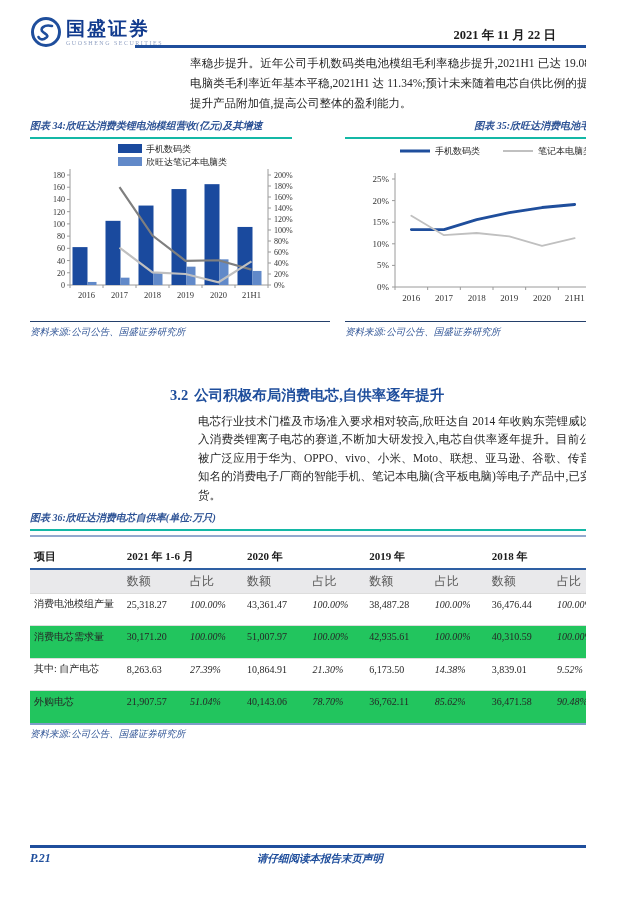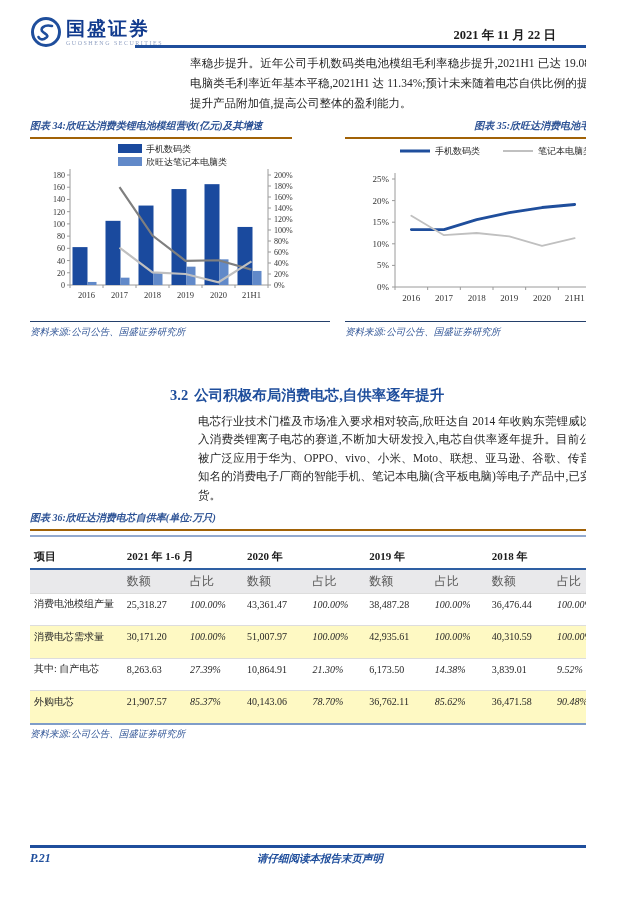--- a/index.html
+++ b/index.html
@@ -11,39 +11,39 @@
   .brand-cn{font-size:19px;font-weight:bold;color:#123B8E;letter-spacing:2px;line-height:1;}
   .brand-en{font-size:6px;color:#93A3C4;letter-spacing:1.5px;margin-top:2px;}
   .hdr-date{font-size:12.5px;color:#1c1c1c;font-weight:bold;}
   .hdr-rule{height:3px;background:#1F4E9C;}
 
   
   .para{font-size:11.5px;line-height:1.74;text-align:justify;color:#262626;margin-left:28px;}
 
   
   .fig-title{font-size:10px;font-style:italic;font-weight:bold;color:#2F5496;
-             padding-bottom:4px;border-bottom:2px solid #a16207;}
+             padding-bottom:4px;border-bottom:2px solid #14b8a6;}
   .fig-src{font-size:9.5px;font-style:italic;color:#2F5496;border-top:1.5px solid #24406B;padding-top:4px;}
   svg text{font-family:"Liberation Serif", serif;}
 
   
   .sec-h{font-size:14.5px;font-weight:bold;color:#1F4E9C;}
   .sec-h span{margin-right:6px;margin-top:12px;}
 
   
   table{border-collapse:collapse;table-layout:fixed;width:580px;
         border-top:2px solid #92A9CE;border-bottom:2px solid #7F9DC8;}
   th,td{padding:2px 2px 2px 4px;text-align:left;font-weight:normal;overflow:hidden;white-space:nowrap;}
   tr.yr th{font-size:11px;font-weight:bold;color:#1a1a1a;white-space:normal;line-height:1.35;
            vertical-align:middle;padding-top:12px;padding-bottom:4px;}
   tr.sub{background:#E9E9EB;border-top:2px solid #2E5FA3;}
   tr.sub td{font-size:12px;color:#595959;padding-top:3px;padding-bottom:3px;}
   tbody tr{border-top:1px solid #DDDDDD;}
   tbody td{font-size:10px;color:#262626;padding-top:3.5px;padding-bottom:14px;}
-  tbody tr.alt{background:#fef9c3;}
+  tbody tr.alt{background:#22c55e;}
   tbody td.pct{font-style:italic;}
   tbody td.lbl{white-space:nowrap;}
 
   
   .foot-rule{height:2.5px;background:#1F4E9C;}
   .foot-page{font-size:12px;font-weight:bold;font-style:italic;color:#1F4E9C;}
   .foot-disc{font-size:10.5px;font-weight:bold;font-style:italic;color:#1F4E9C;text-align:center;}
 </style>
 </head>
 <body>
@@ -258,21 +258,21 @@
             <td>10,864.91</td>
             <td class="pct">21.30%</td>
             <td>6,173.50</td>
             <td class="pct">14.38%</td>
             <td>3,839.01</td>
             <td class="pct">9.52%</td>
           </tr>
           <tr class="alt">
             <td class="lbl">外购电芯</td>
             <td>21,907.57</td>
-            <td class="pct">85.37%</td>
+            <td class="pct">51.04%</td>
             <td>40,143.06</td>
             <td class="pct">78.70%</td>
             <td>36,762.11</td>
             <td class="pct">85.62%</td>
             <td>36,471.58</td>
             <td class="pct">90.48%</td>
           </tr>
         </tbody>
     </table>
     <div class="fig-src" style="width:580px;border-top:none;padding-top:3px;">资料来源:公司公告、国盛证券研究所</div>

